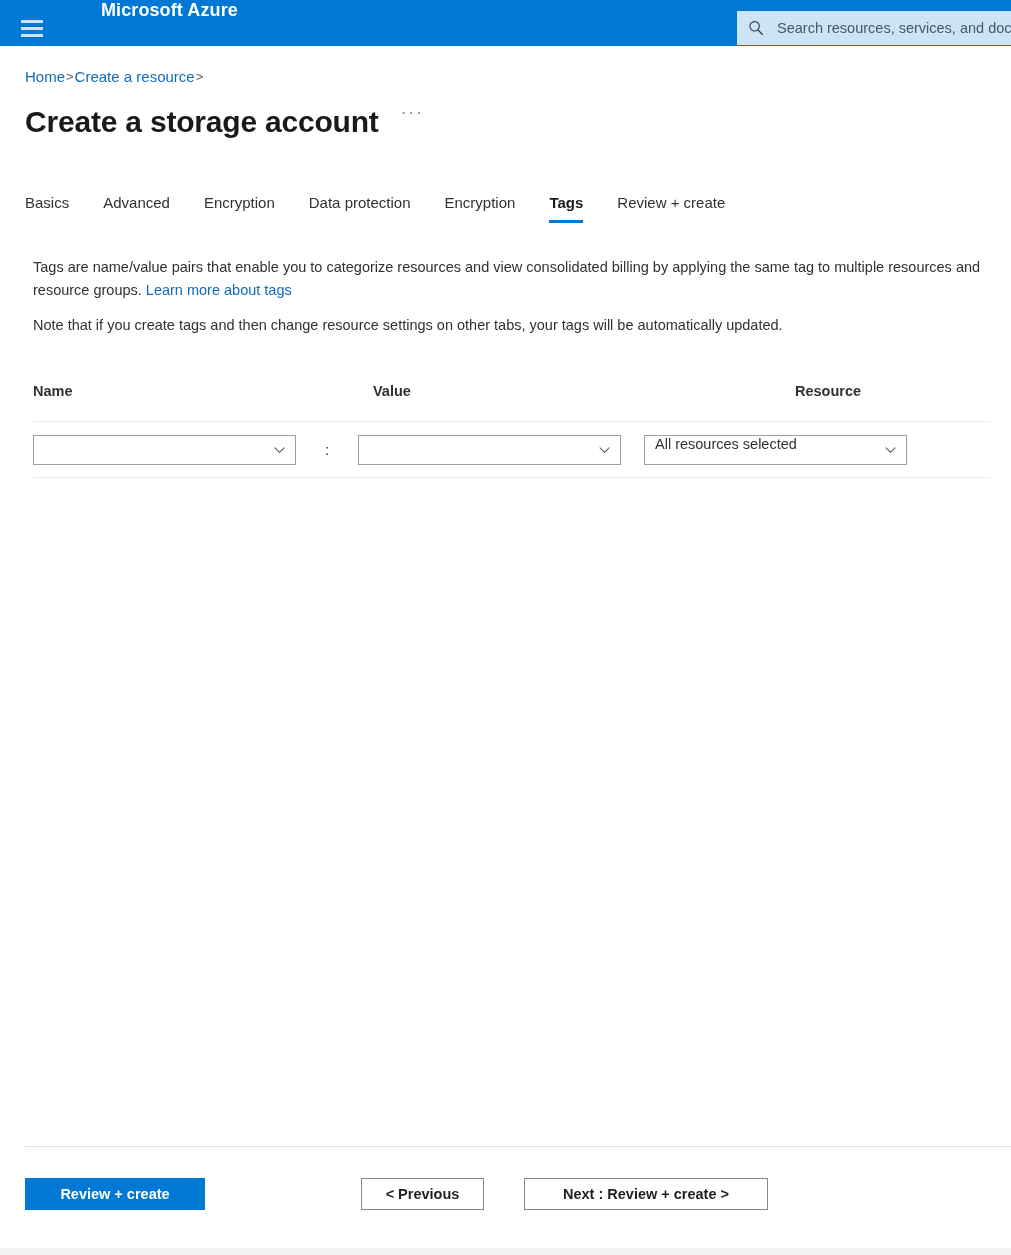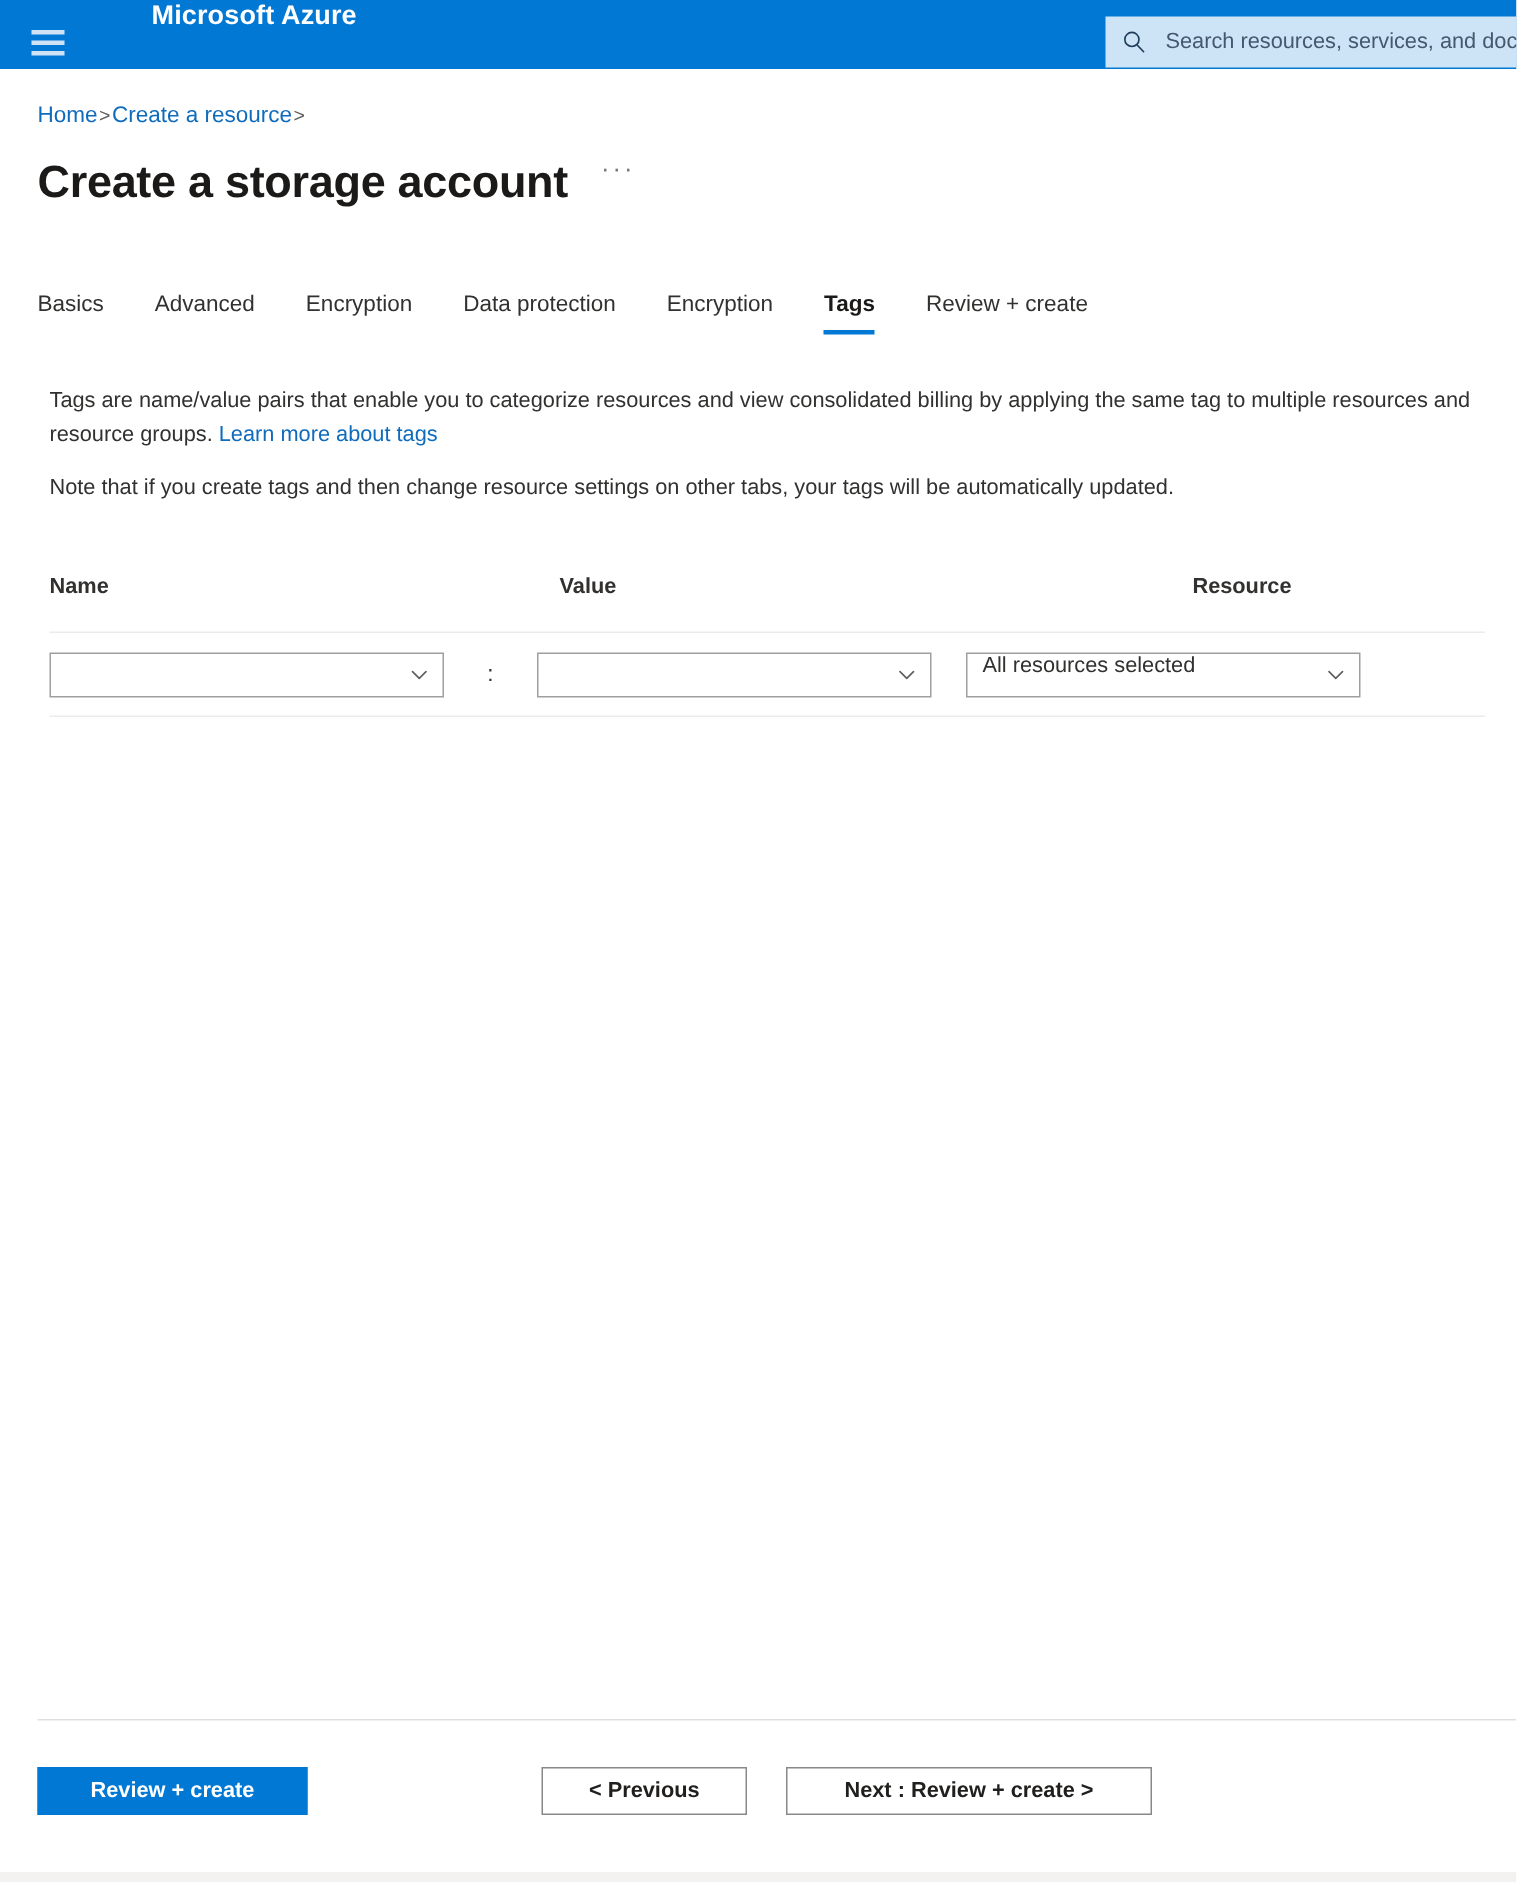--- a/index.html
+++ b/index.html
@@ -286,21 +286,21 @@
     color: #ffffff;
     border: 1px solid #0078d4;
     font-weight: bold;
   }
   .btn-secondary {
     background: #ffffff;
     color: #201f1e;
     border: 1px solid #8a8886;
     font-weight: bold;
   }
-  .btn-prev { left: 361px; top: 2px; width: 137px; }
+  .btn-prev { left: 361px; top: 2px; width: 123px; }
   .btn-next { left: 524px; top: 2px; width: 244px; }
 
   .bottom-strip {
     position: absolute;
     left: 0;
     top: 1248px;
     width: 1011px;
     height: 7px;
     background: #f3f2f1;
   }

